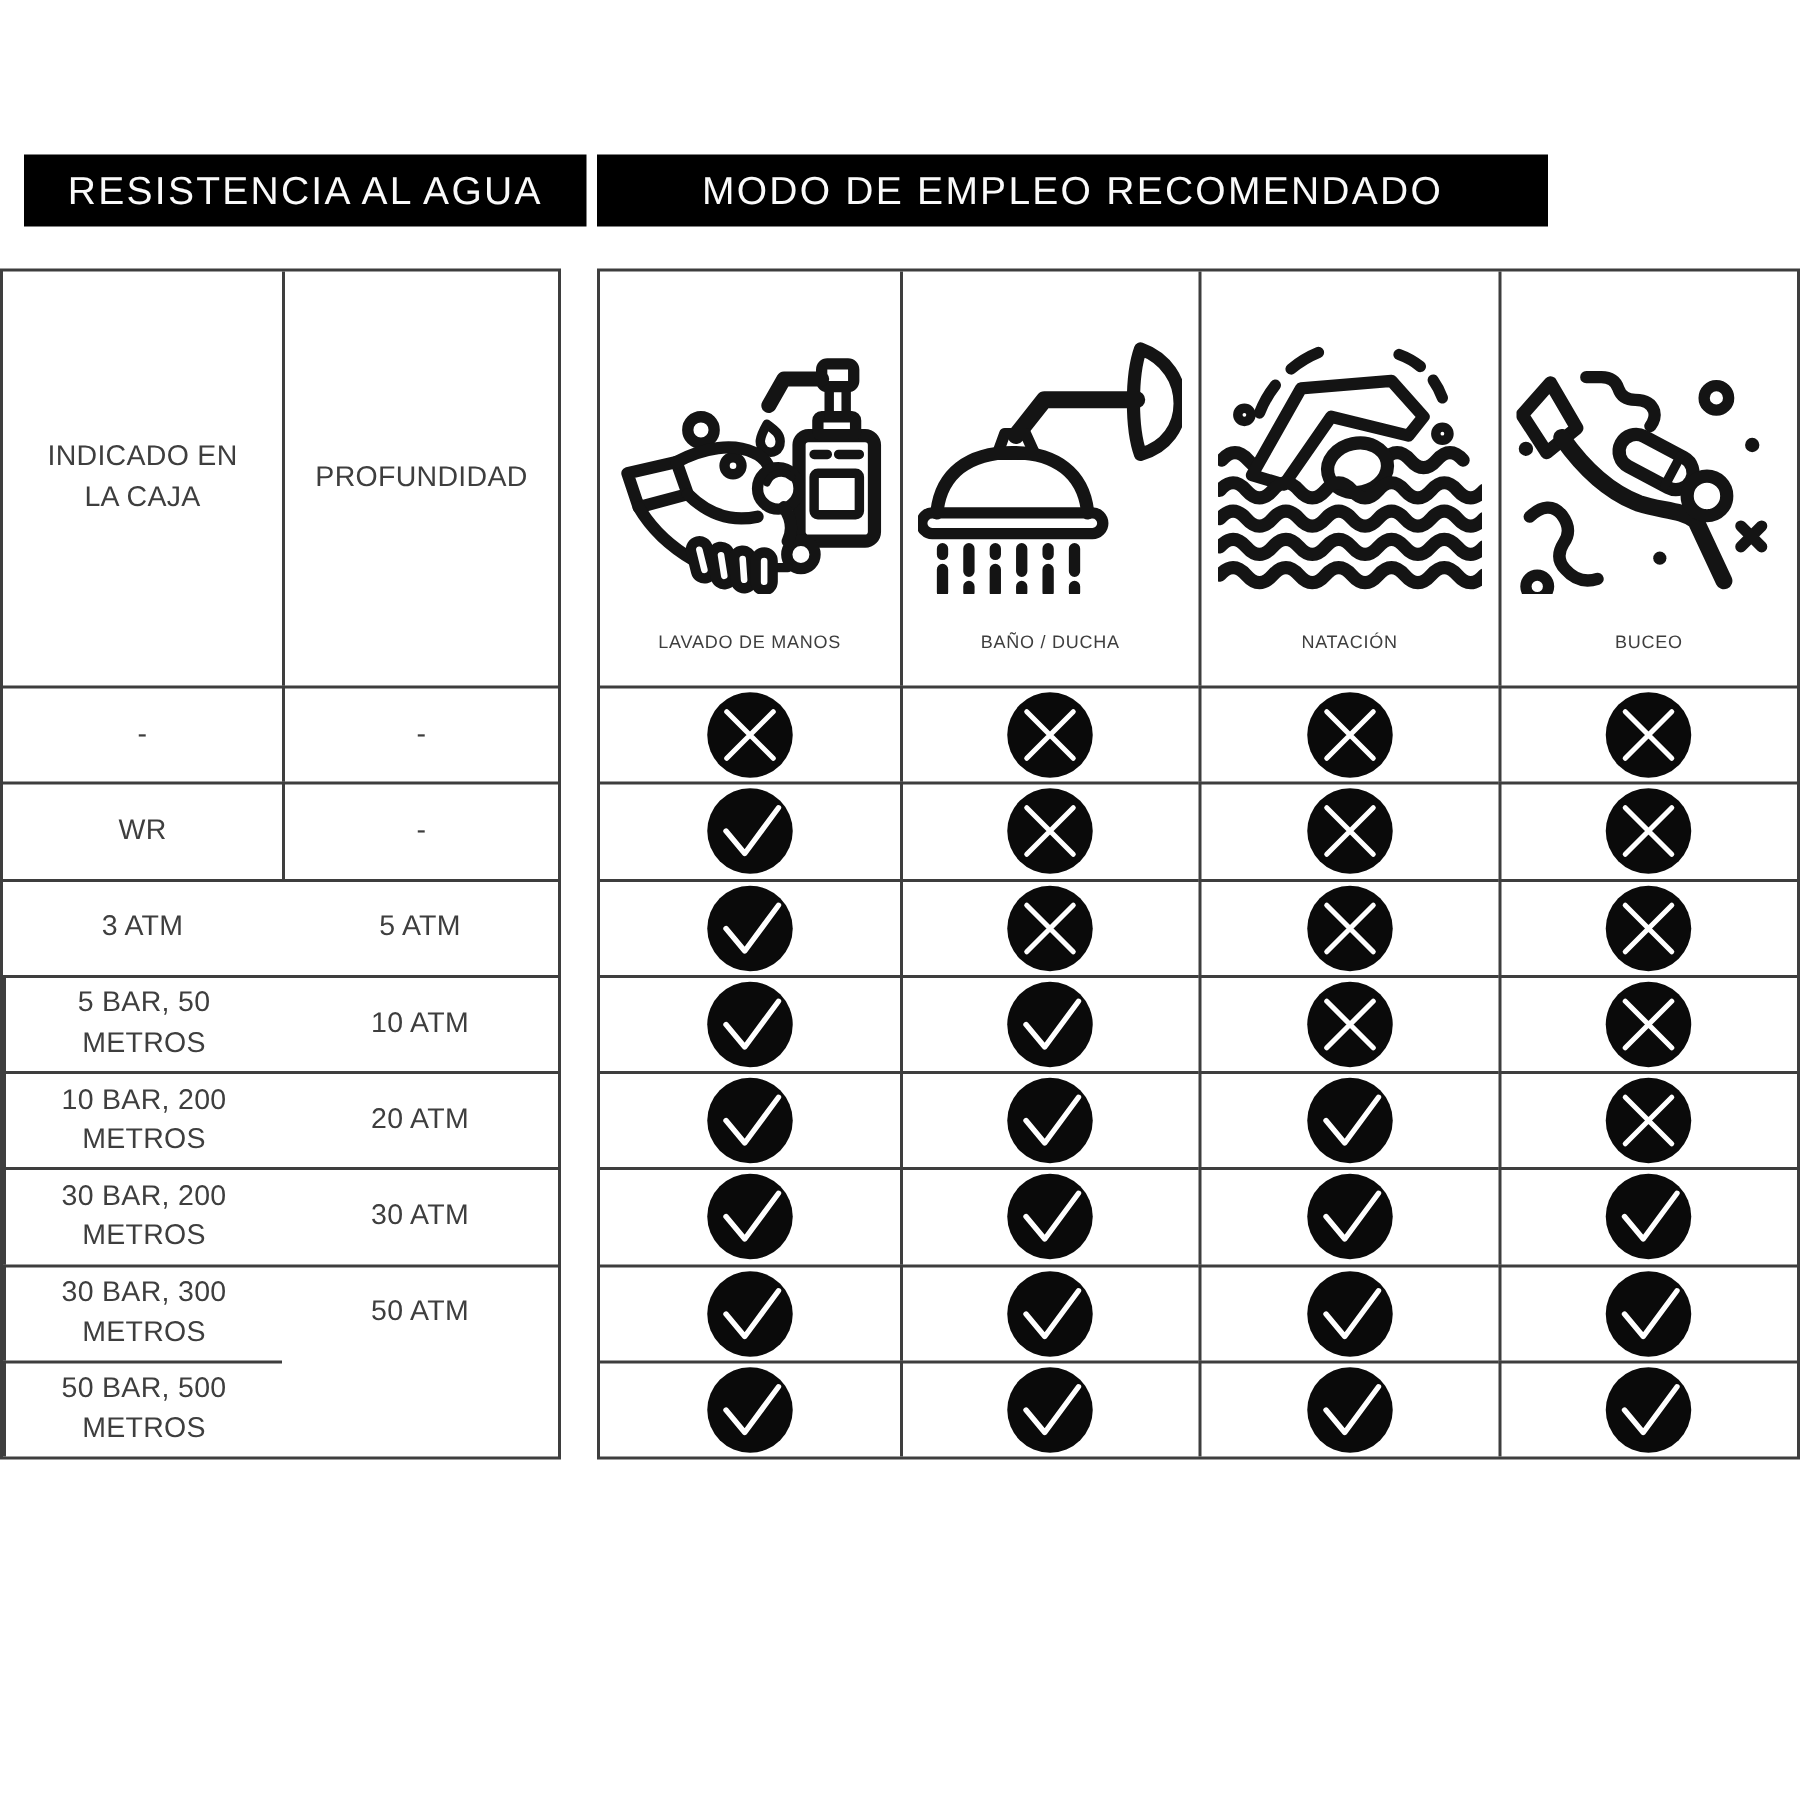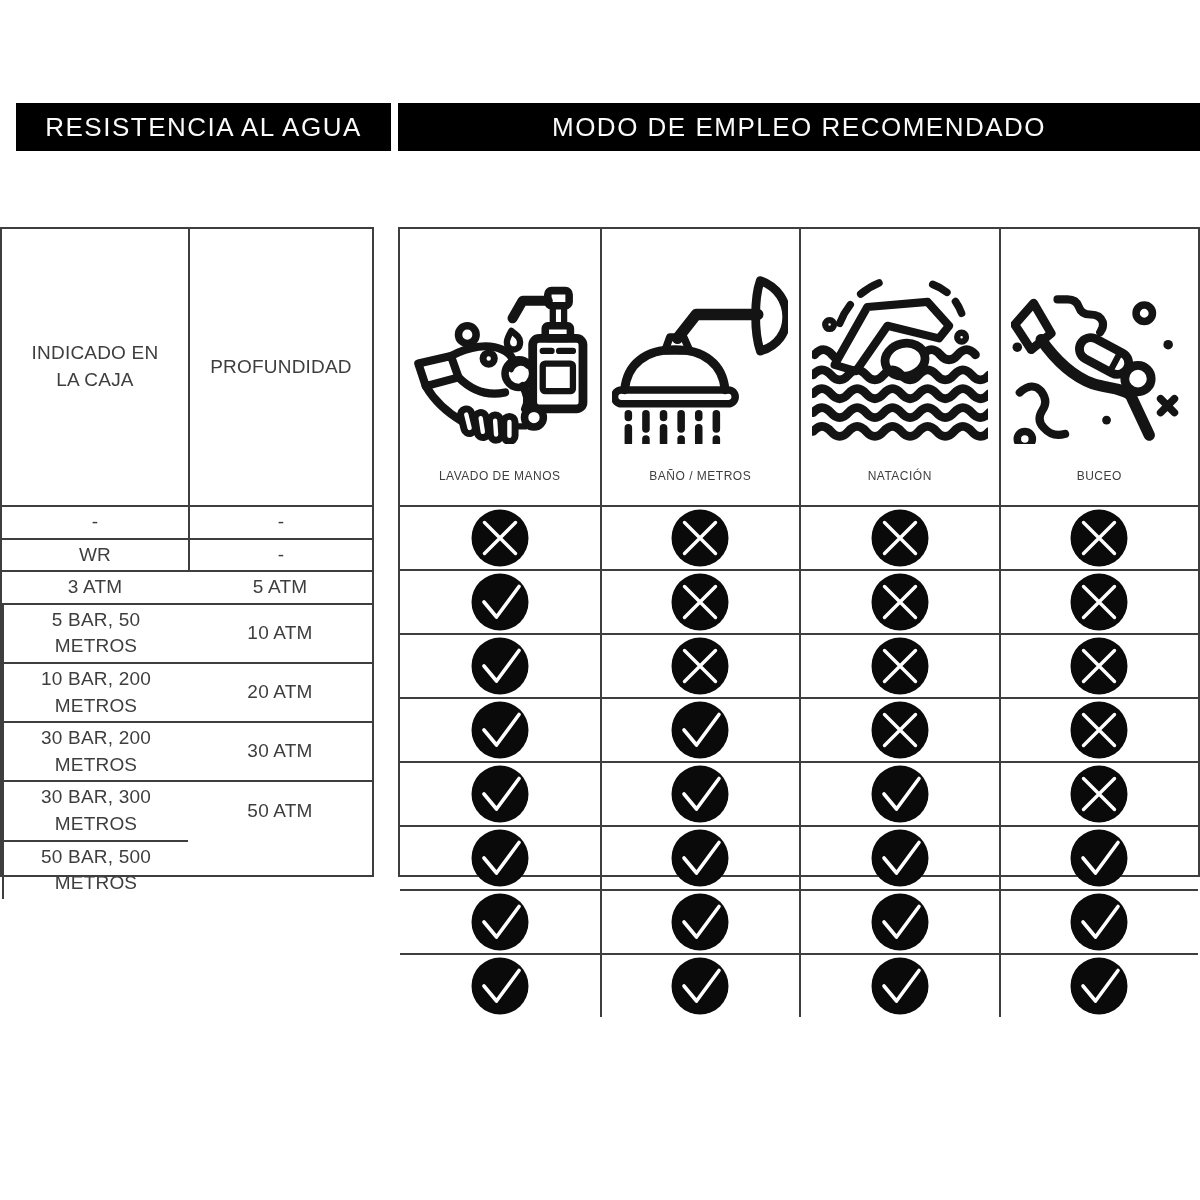--- a/index.html
+++ b/index.html
@@ -14,25 +14,25 @@
     position:relative;width:1200px;height:1200px;background:var(--bg);
     font-family:"Liberation Sans","DejaVu Sans",sans-serif;color:var(--text);
     overflow:hidden;
   }
   .bar{
     position:absolute;top:103px;height:48px;background:var(--bar-bg);
     color:var(--bar-text);display:flex;align-items:center;justify-content:center;
     font-size:26px;letter-spacing:1.5px;font-weight:400;
   }
   .bar-left{left:16px;width:375px;}
-  .bar-right{left:398px;width:802px;}
+  .bar-right{left:398px;width:634px;}
   .tbl{
-    position:absolute;top:179px;height:650px;display:grid;
+    position:absolute;top:179px;height:794px;display:grid;
     grid-template-rows:276px repeat(8,1fr);
-    border:2px solid var(--border);box-sizing:border-box;background:#fff;margin-top:48px;
+    border:2px solid var(--border);box-sizing:border-box;background:#fff;
   }
   .tbl-left{left:0;width:374px;grid-template-columns:186px 1fr;}
   .tbl-right{left:398px;width:802px;grid-template-columns:repeat(4,1fr);}
   .cell{
     display:flex;align-items:center;justify-content:center;text-align:center;
     border-left:2px solid var(--border);border-top:2px solid var(--border);
     font-size:19px;line-height:1.4;letter-spacing:.2px;padding:2px 4px;
     box-sizing:border-box;min-width:0;
   }
   .c0{border-left:none;}
@@ -128,21 +128,21 @@
             <rect x="2" y="97" width="96" height="11" rx="5.5" stroke-width="6"></rect>
             <line x1="13" y1="116" x2="13" y2="140" stroke-width="6" stroke-dasharray="3 8 12 8"></line>
             <line x1="27" y1="116" x2="27" y2="140" stroke-width="6" stroke-dasharray="12 8 3 8"></line>
             <line x1="41" y1="116" x2="41" y2="140" stroke-width="6" stroke-dasharray="3 8 12 8"></line>
             <line x1="55" y1="116" x2="55" y2="140" stroke-width="6" stroke-dasharray="12 8 3 8"></line>
             <line x1="69" y1="116" x2="69" y2="140" stroke-width="6" stroke-dasharray="3 8 12 8"></line>
             <line x1="83" y1="116" x2="83" y2="140" stroke-width="6" stroke-dasharray="12 8 3 8"></line>
           </g>
         </svg>
       </span>
-      <span class="col-label">BAÑO / METROS</span>
+      <span class="col-label">BAÑO / DUCHA</span>
     </div>
 
     <div class="cell hdr-cell c2 r0">
       <span class="icon-wrap">
         <svg width="176" height="176" viewBox="0 0 140 140">
           <g fill="none" stroke="#141414" stroke-width="7" stroke-linecap="round" stroke-linejoin="round">
             <path d="M22 44 C29 26 44 14 59 10" stroke-width="6" stroke-dasharray="17 12"></path>
             <path d="M96 13 C107 17 115 25 119 36" stroke-width="6" stroke-dasharray="13 10"></path>
             <circle cx="14" cy="45" r="3.5" stroke-width="5"></circle>
             <circle cx="119" cy="55" r="3.5" stroke-width="5"></circle>

